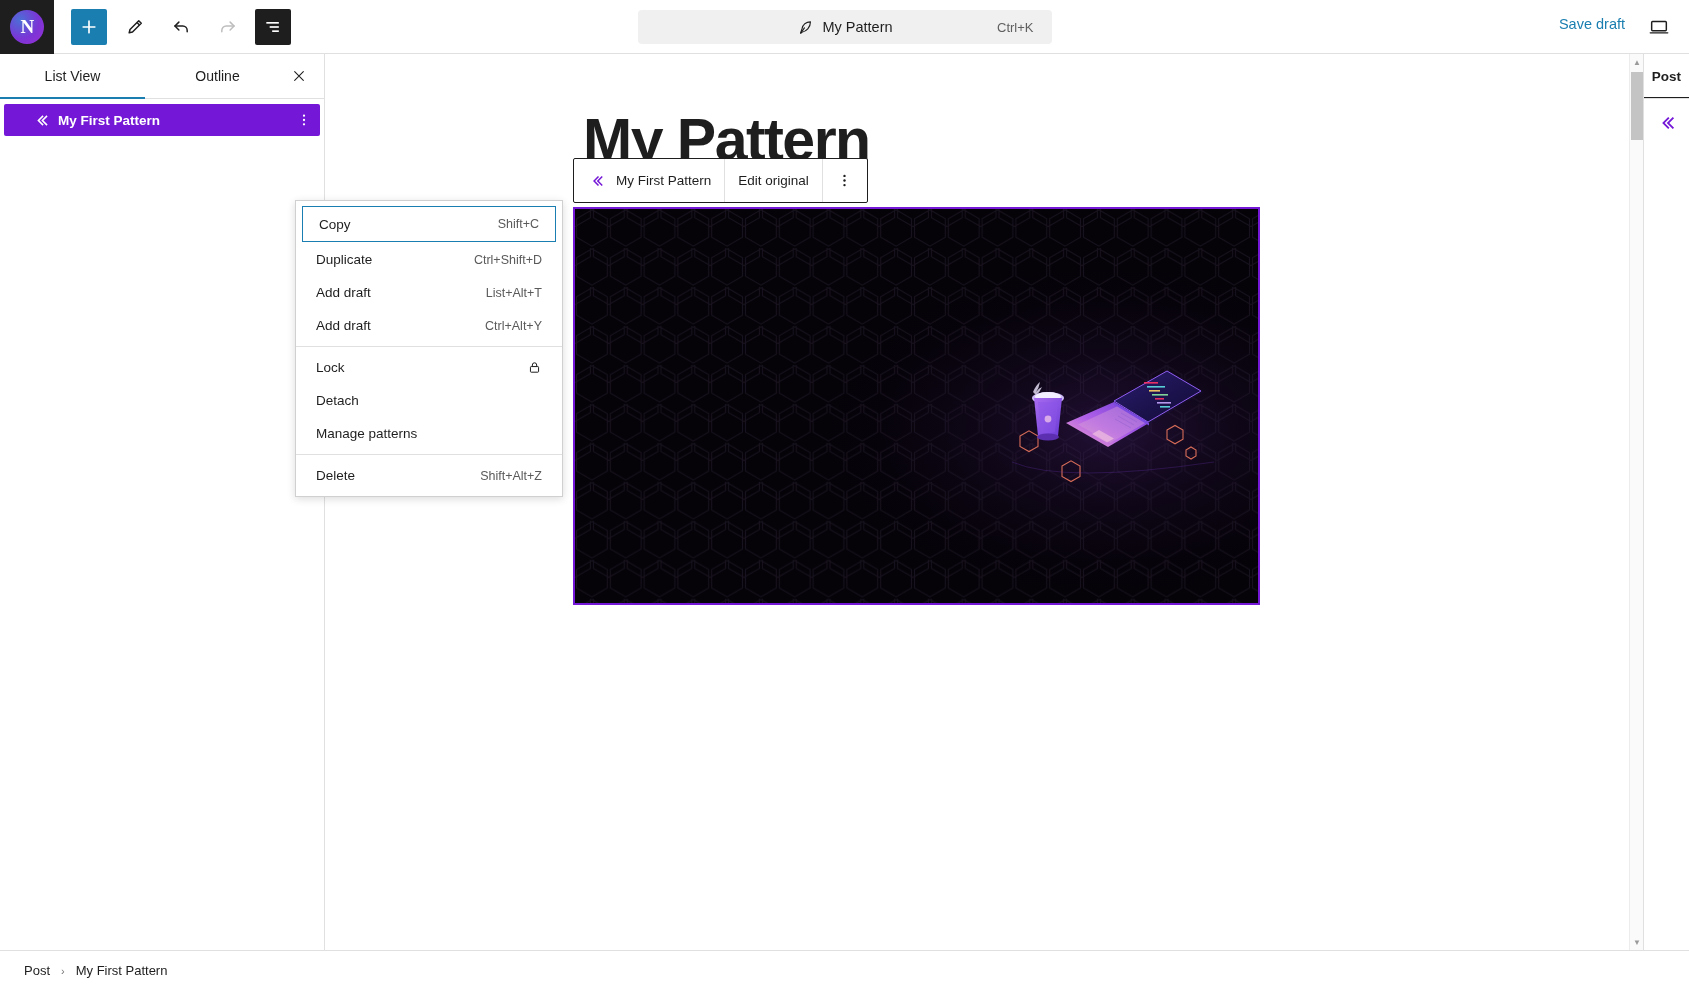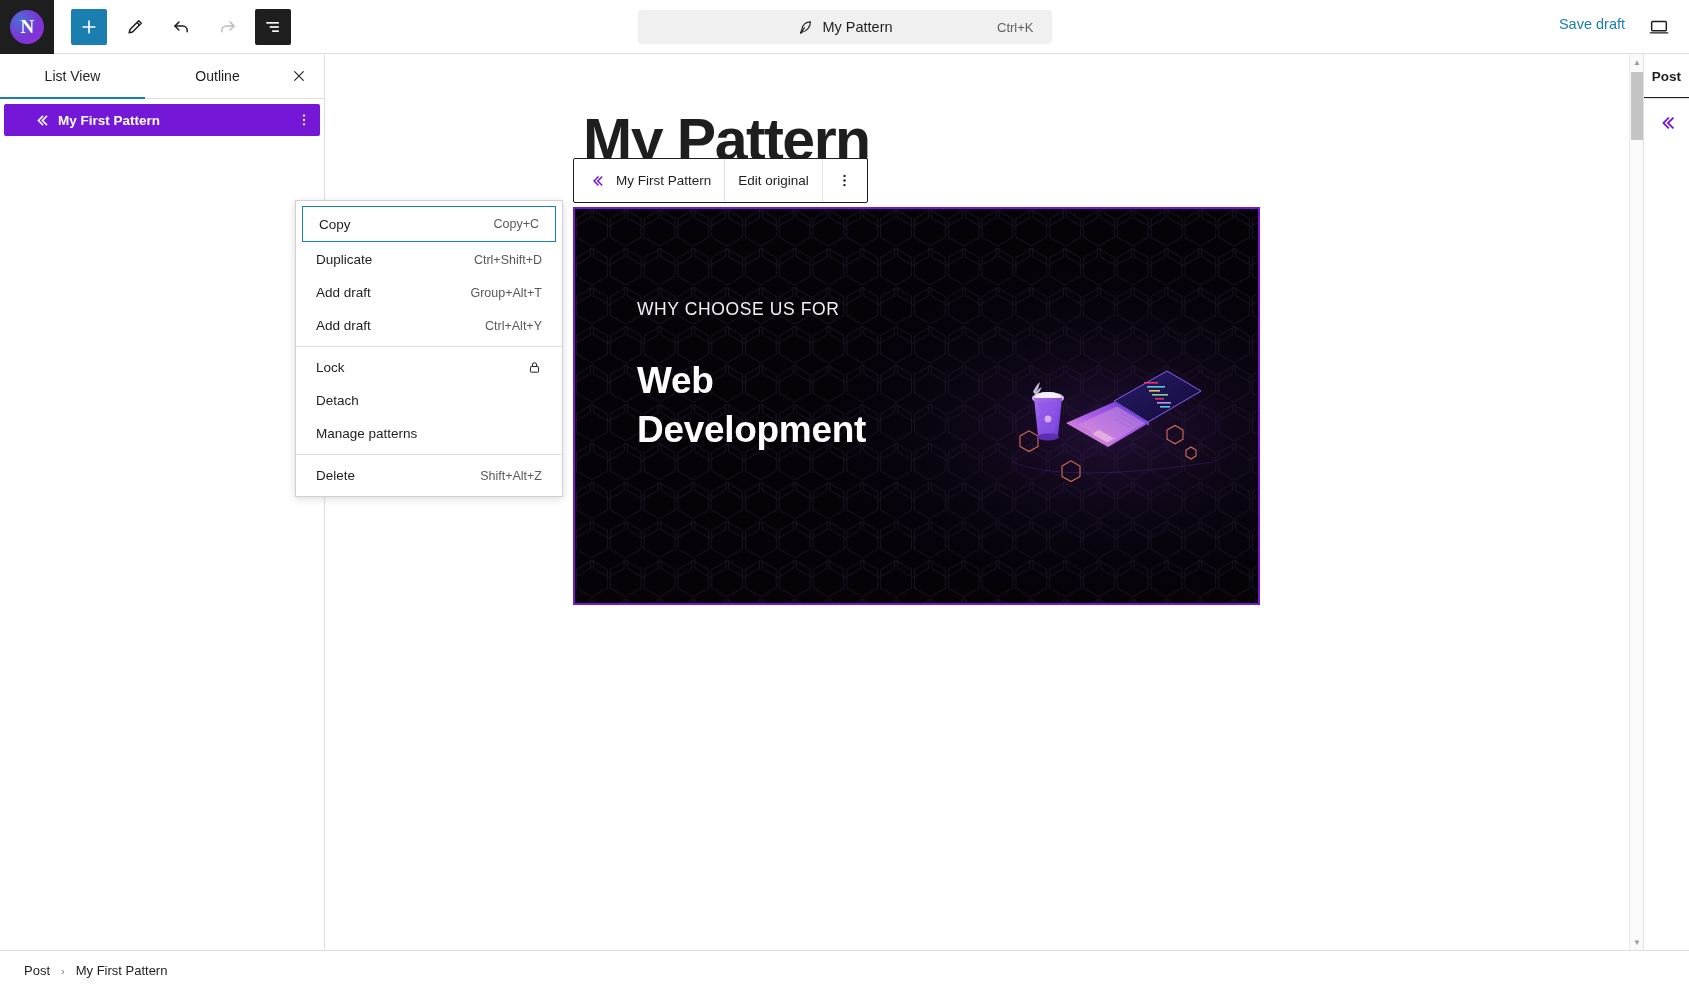--- a/index.html
+++ b/index.html
@@ -447,27 +447,20 @@
             <ellipse cx="44" cy="54" rx="16" ry="6" fill="#cdbbf5"></ellipse>
             <ellipse cx="44" cy="52.5" rx="13" ry="4.4" fill="#f3eeff"></ellipse>
             <path d="M30 54 L34 92 q10 4 20 0 L58 54 Z" fill="url(#cupGrad)"></path>
             <path d="M34 58 L37 88 q7 2.6 14 0 L54 58 Z" fill="#8b55e8" opacity="0.45"></path>
             <circle cx="44" cy="75" r="3.4" fill="#f3c7e8" opacity="0.75"></circle>
             <ellipse cx="44" cy="93" rx="11" ry="3.5" fill="#5c2fb0"></ellipse>
 
             <path d="M8 118 Q60 140 210 118" stroke="#7a3ad0" stroke-width="0.8" fill="none" opacity="0.3"></path>
           </svg>
 
-          <div class="hero-text">
-            <div class="hero-kicker">WHY CHOOSE US FOR</div>
-            <div class="hero-h1">
-              <div>Web</div>
-              <div>Development</div>
-            </div>
-          </div>
         </div>
 
         <div class="canvas-scroll">
           <div class="cs-arrow up">▲</div>
           <div class="cs-thumb"></div>
           <div class="cs-arrow down">▼</div>
         </div>
 
       </div>
     </div>
@@ -480,29 +473,29 @@
           <path d="M18.3 5.4L11.7 12l6.6 6.6 1.4-1.4L14.5 12l5.2-5.2z" fill="#7417d6"></path>
         </svg>
       </div>
     </div>
 
     <div class="ctx-menu">
 
       <div class="ctx-group">
         <button class="ctx-item focused">
           <span class="ctx-label">Copy</span>
-          <span class="ctx-kbd">Copy+C</span>
+          <span class="ctx-kbd">Shift+C</span>
         </button>
         <button class="ctx-item">
           <span class="ctx-label">Duplicate</span>
           <span class="ctx-kbd">Ctrl+Shift+D</span>
         </button>
         <button class="ctx-item">
           <span class="ctx-label">Add draft</span>
-          <span class="ctx-kbd">Group+Alt+T</span>
+          <span class="ctx-kbd">List+Alt+T</span>
         </button>
         <button class="ctx-item">
           <span class="ctx-label">Add draft</span>
           <span class="ctx-kbd">Ctrl+Alt+Y</span>
         </button>
       </div>
 
       <div class="ctx-group">
         <button class="ctx-item">
           <span class="ctx-label">Lock</span>

